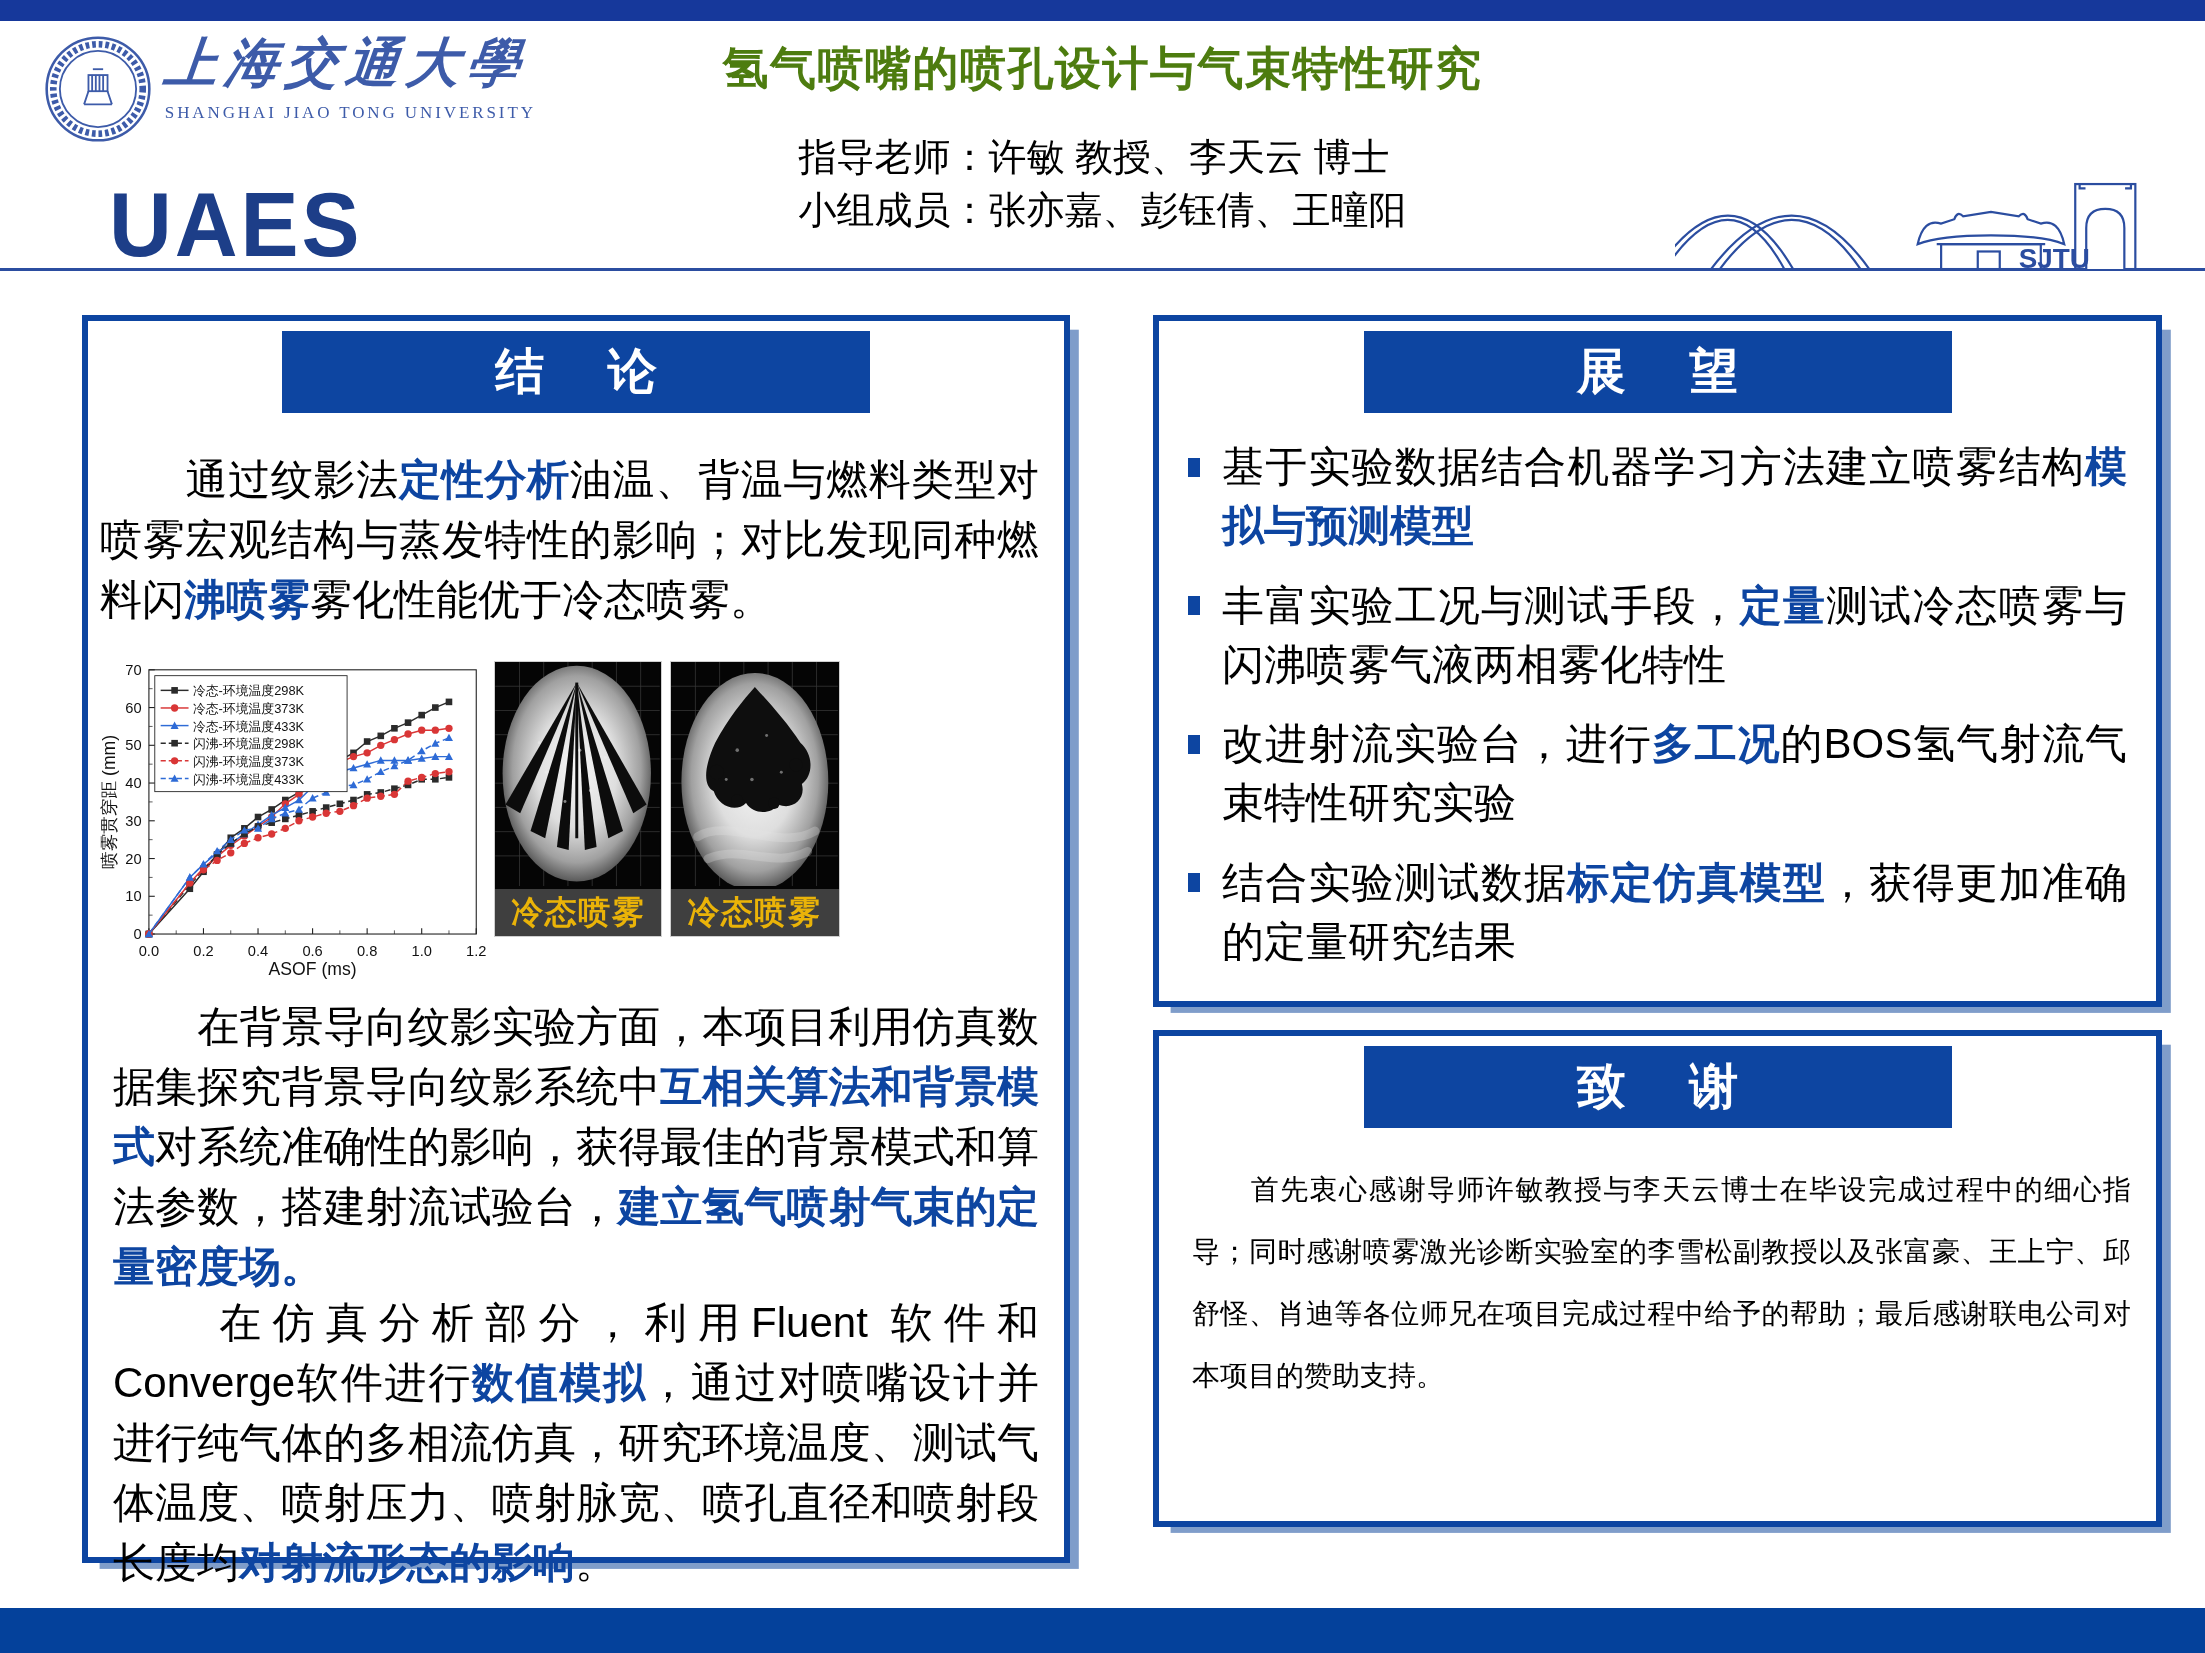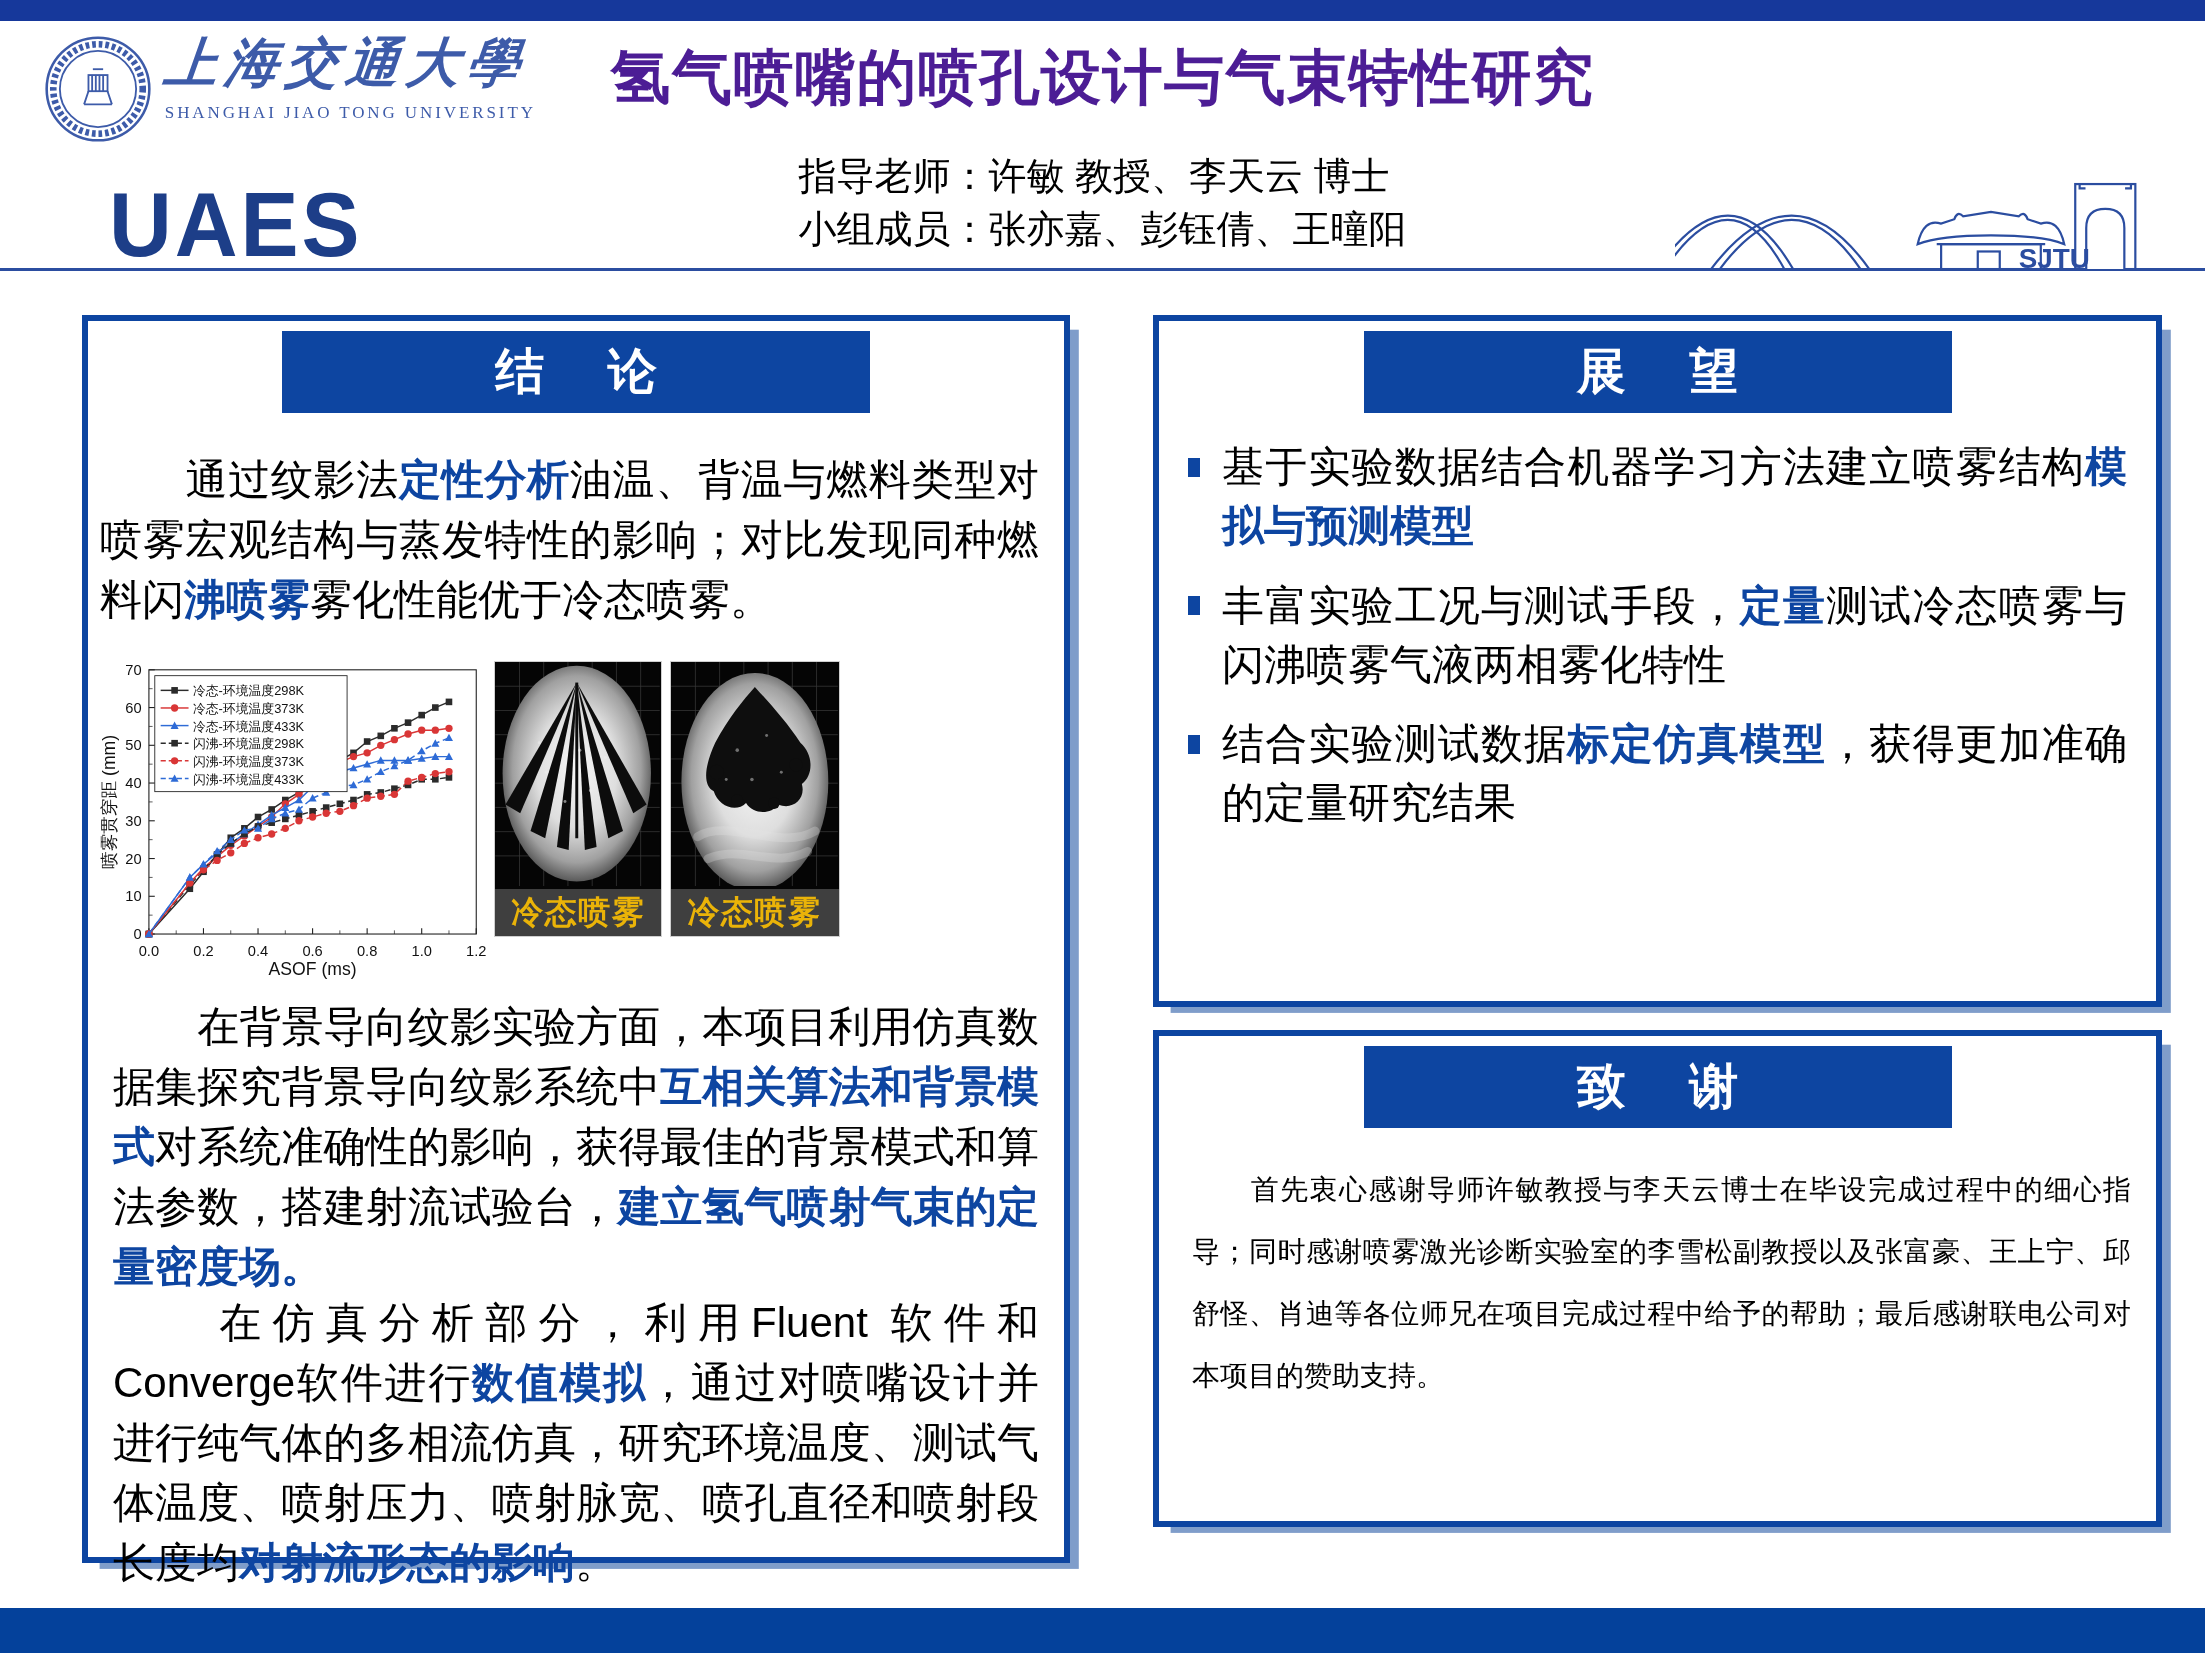--- a/index.html
+++ b/index.html
@@ -32,21 +32,21 @@
     letter-spacing:2.9px;margin-top:10.3px;
   }
   .uaes-logo{
     position:absolute;left:109px;top:175px;font-size:87px;font-weight:900;color:var(--uaes-navy);
     letter-spacing:2.9px;transform:scaleY(1.04);
   }
   .header-center{
     position:absolute;left:50%;top:38px;transform:translateX(-50%);
     display:flex;flex-direction:column;align-items:center;white-space:nowrap;
   }
-  .main-title{font-size:60px;font-weight:bold;color:#4c1d95;letter-spacing:1.5px;}
+  .main-title{font-size:46px;font-weight:bold;color:#4d7c0f;letter-spacing:1.5px;}
   .header-lines{margin-top:31px;text-align:left;font-size:38px;line-height:53px;color:#000;}
   .skyline{position:absolute;left:1675px;top:165px;}
 
   
   .box{
     position:absolute;background:#fff;border:6.6px solid var(--accent);
     box-shadow:13.2px 10.3px 0 -4.4px var(--shadow);
   }
   #box-conclusion{left:82px;top:315px;width:988px;height:1248px;}
   #box-outlook{left:1153px;top:315px;width:1009px;height:692px;}
@@ -427,20 +427,24 @@
       <div class="bullet-item">
         <span class="bullet-marker"></span>
         <div class="bullet-text"><span>基于实验数据结合机器学习方法建立喷雾结构</span><span class="hl">模拟与预测模型</span></div>
       </div>
       <div class="bullet-item">
         <span class="bullet-marker"></span>
         <div class="bullet-text"><span>丰富实验工况与测试手段，</span><span class="hl">定量</span><span>测试冷态喷雾与闪沸喷雾气液两相雾化特性</span></div>
       </div>
       <div class="bullet-item">
         <span class="bullet-marker"></span>
+        <div class="bullet-text"><span>改进射流实验台，进行</span><span class="hl">多工况</span><span>的BOS氢气射流气束特性研究实验</span></div>
+      </div>
+      <div class="bullet-item">
+        <span class="bullet-marker"></span>
         <div class="bullet-text"><span>结合实验测试数据</span><span class="hl">标定仿真模型</span><span>，获得更加准确的定量研究结果</span></div>
       </div>
     </div>
 </div>
 
 <div class="box" id="box-ack">
   <div class="section-head">致 谢</div>
   <div class="para" id="ack-para"><span>　　首先衷心感谢导师许敏教授与李天云博士在毕设完成过程中的细心指导；同时感谢喷雾激光诊断实验室的李雪松副教授以及张富豪、王上宁、邱舒怪、肖迪等各位师兄在项目完成过程中给予的帮助；最后感谢联电公司对本项目的赞助支持。</span></div>
 </div>
 

